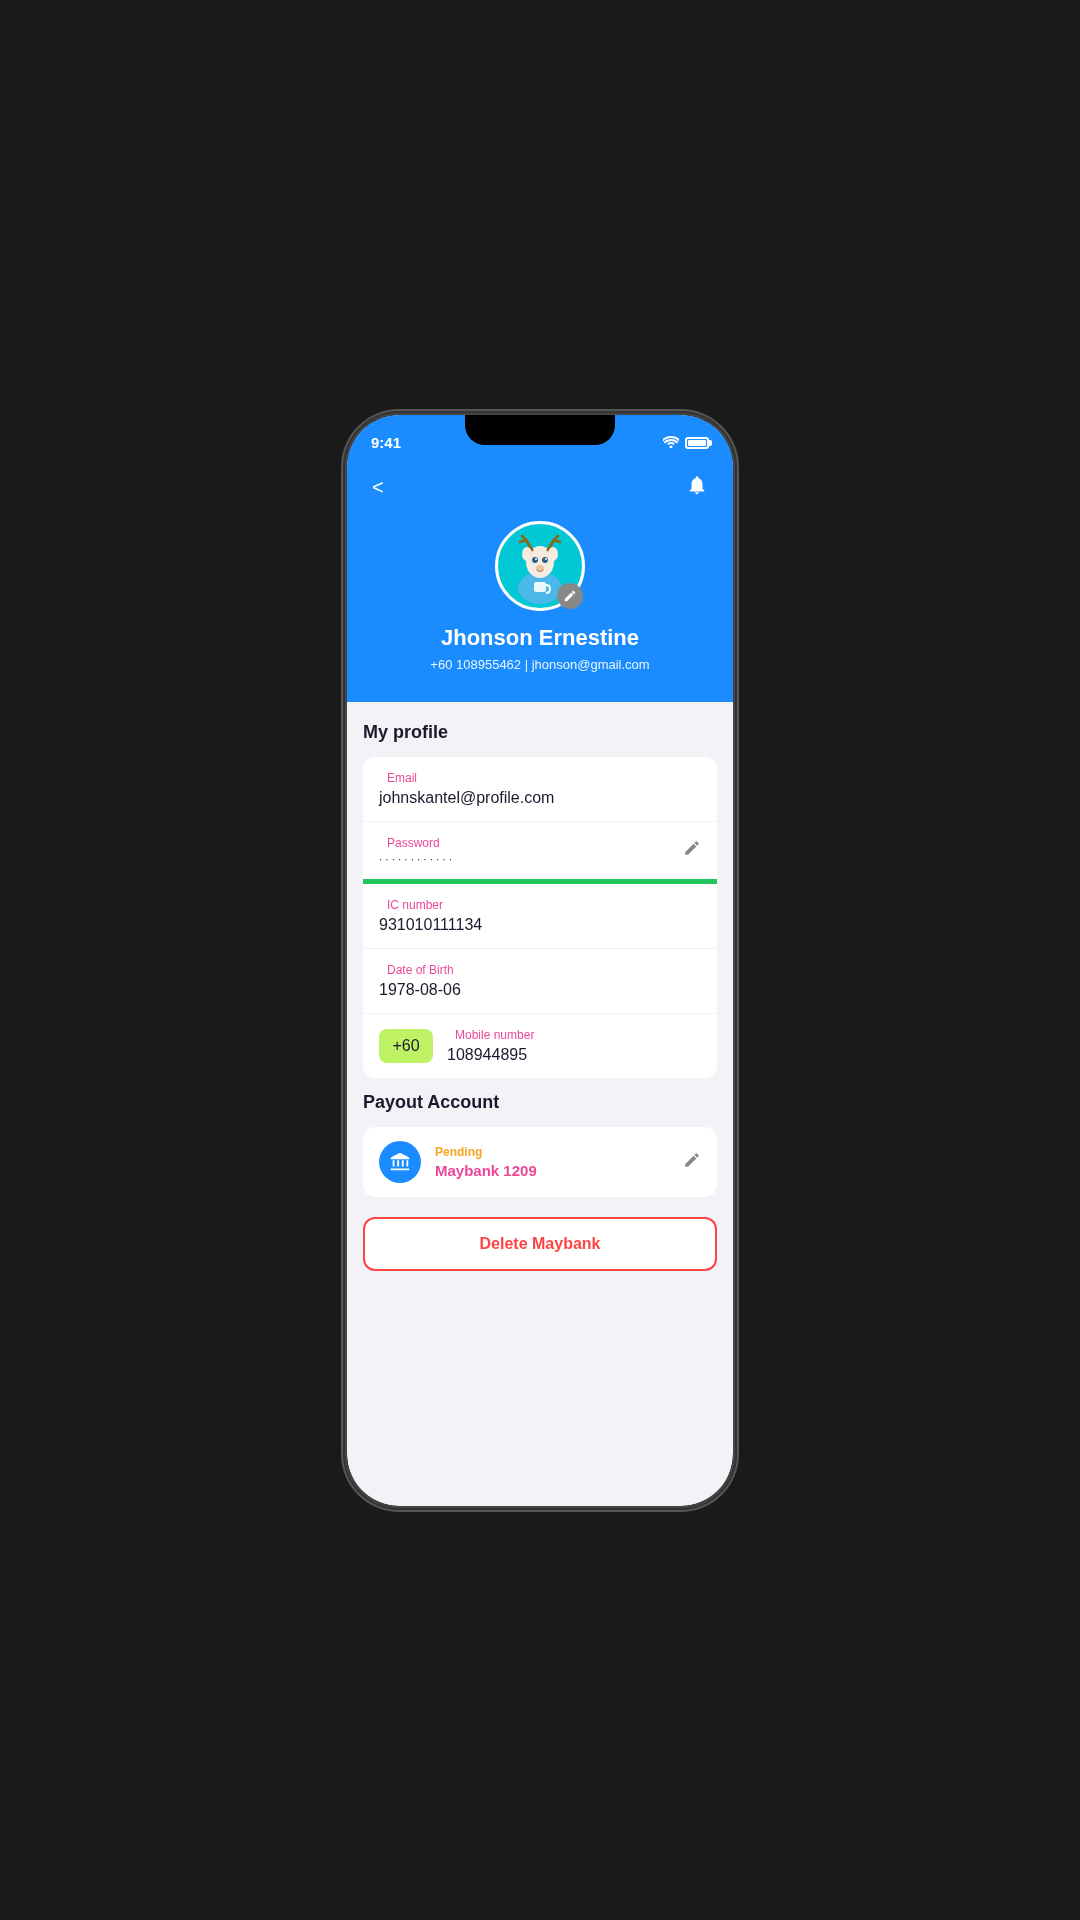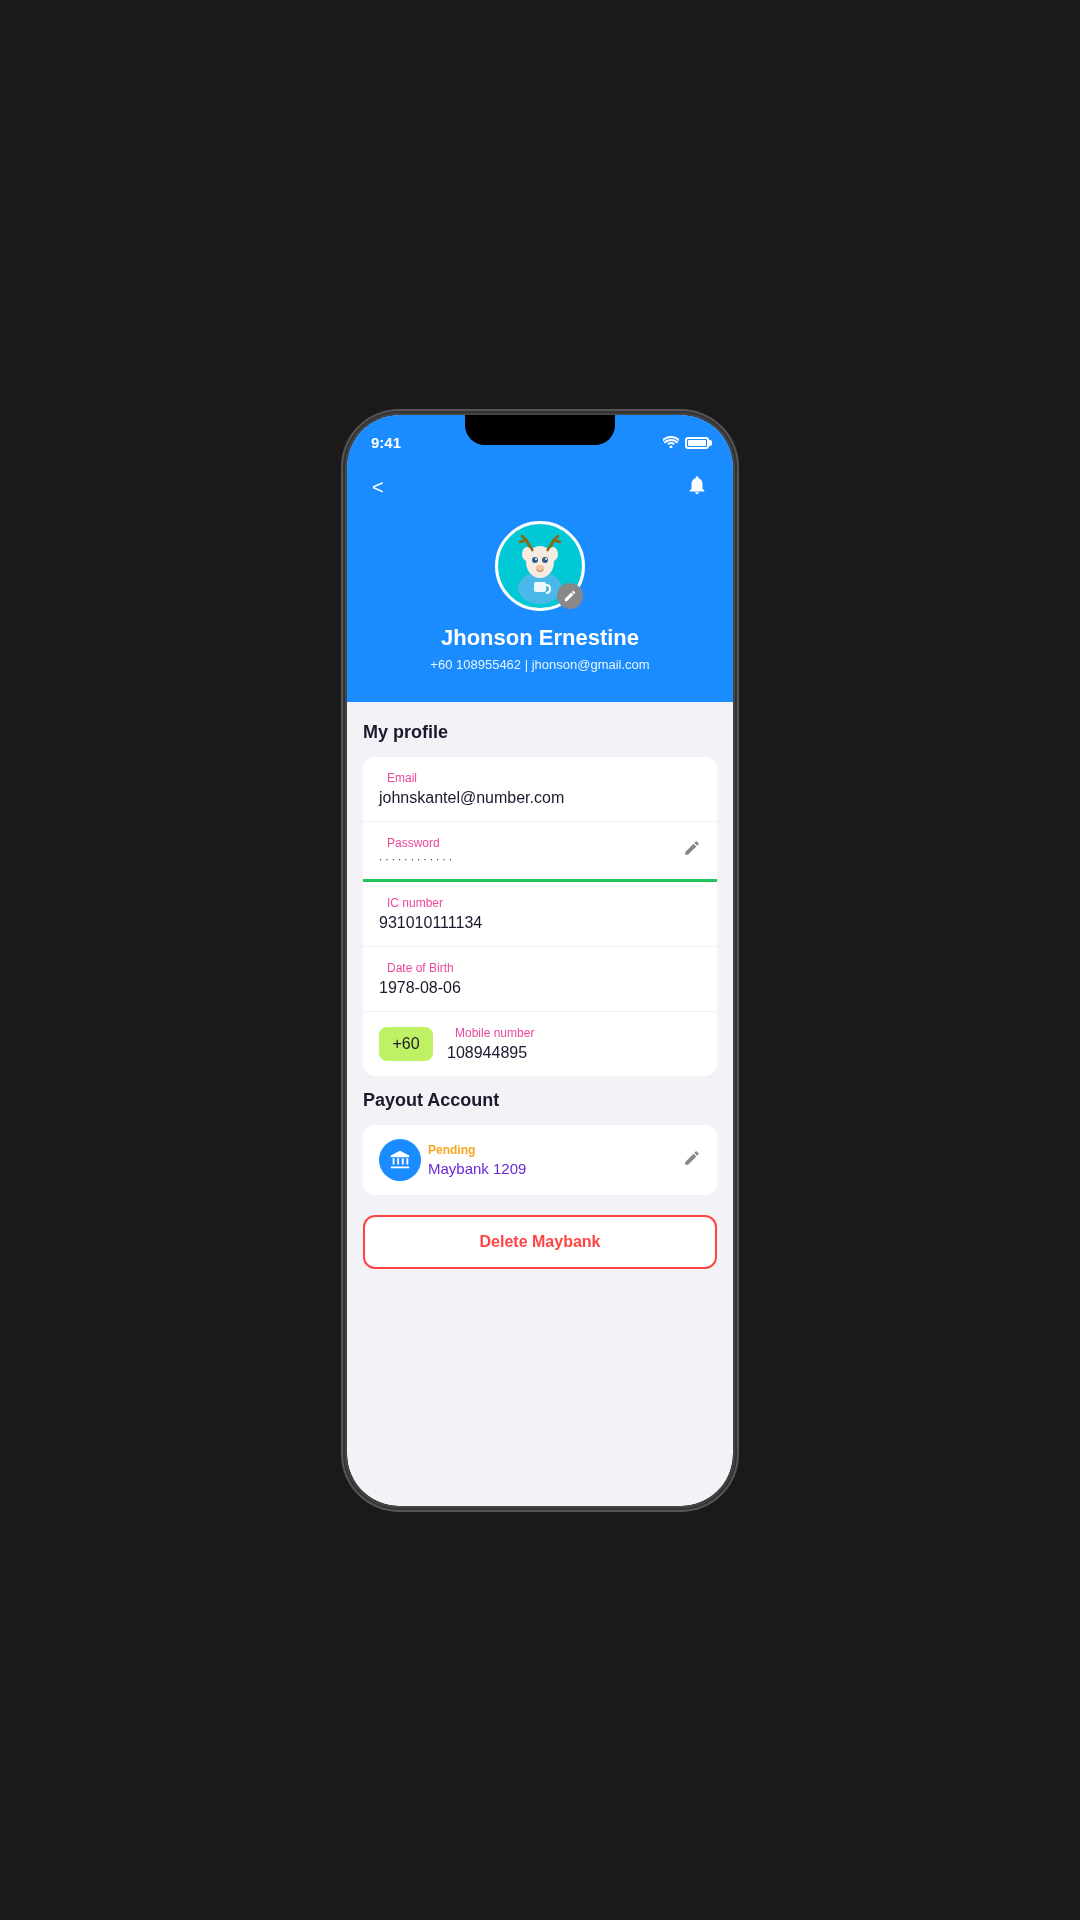--- a/index.html
+++ b/index.html
@@ -231,21 +231,21 @@
     .field-value {
       font-size: 16px;
       color: #1a1a2e;
     }
 
     .field-row-with-action {
       padding: 14px 16px;
       display: flex;
       align-items: center;
       justify-content: space-between;
-      border-bottom: 3px solid #22c55e;
+      border-bottom: 5px solid #22c55e;
     }
 
     .field-row-with-action:last-child {
       border-bottom: none;
     }
 
     .field-info { flex: 1; }
 
     .edit-pencil {
       color: #888;
@@ -278,21 +278,21 @@
 
     .phone-number-field { flex: 1; }
 
     
     .payout-card {
       background: white;
       border-radius: 12px;
       padding: 14px 16px;
       display: flex;
       align-items: center;
-      gap: 7px;
+      gap: 14px;
       margin-bottom: 20px;
     }
 
     .bank-icon-circle {
       width: 42px;
       height: 42px;
       background: #1a8cff;
       border-radius: 50%;
       display: flex;
       align-items: center;
@@ -310,22 +310,22 @@
 
     .payout-status {
       font-size: 12px;
       color: #f5a623;
       font-weight: 600;
       margin-bottom: 3px;
     }
 
     .payout-bank {
       font-size: 15px;
-      color: #6d28d9;
-      font-weight: 400;
+      color: #ec4899;
+      font-weight: 700;
     }
 
     
     .delete-btn {
       width: 100%;
       padding: 16px;
       background: white;
       border: 2px solid #ff4444;
       border-radius: 12px;
       color: #ff4444;
@@ -414,21 +414,21 @@
 
     <div class="content">
 
       
       <div class="section-title">My profile</div>
 
       <div class="card">
 
         <div class="field-row">
           <div class="field-label">Email</div>
-          <div class="field-value">johnskantel@number.com</div>
+          <div class="field-value">johnskantel@profile.com</div>
         </div>
 
         <div class="field-row-with-action">
           <div class="field-info">
             <div class="field-label">Password</div>
             <div class="field-value password-dots">············</div>
           </div>
           <span class="edit-pencil">
             <svg width="18" height="18" viewBox="0 0 24 24" fill="#888">
               <path d="M3 17.25V21h3.75L17.81 9.94l-3.75-3.75L3 17.25zM20.71 7.04c.39-.39.39-1.02 0-1.41l-2.34-2.34c-.39-.39-1.02-.39-1.41 0l-1.83 1.83 3.75 3.75 1.83-1.83z"></path>

